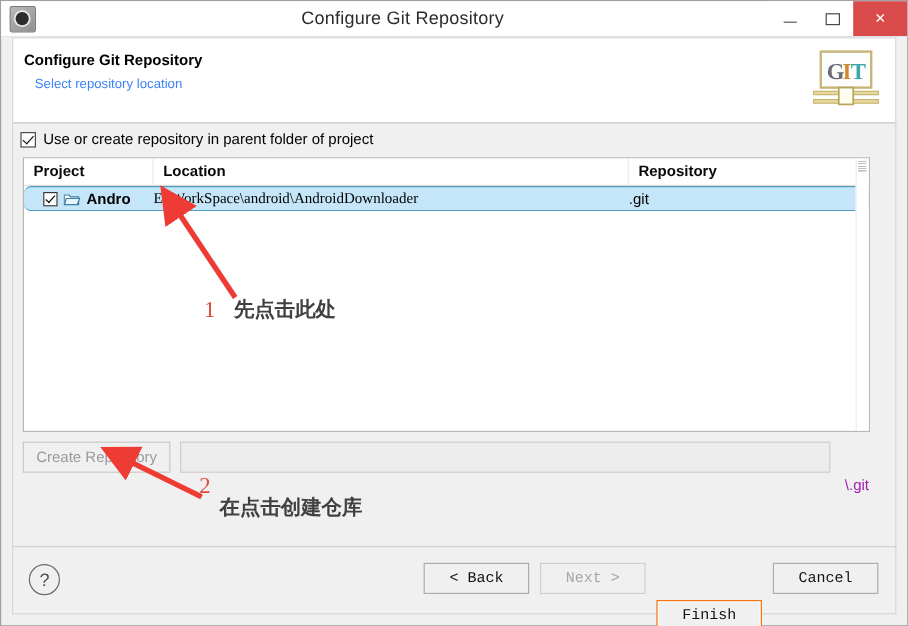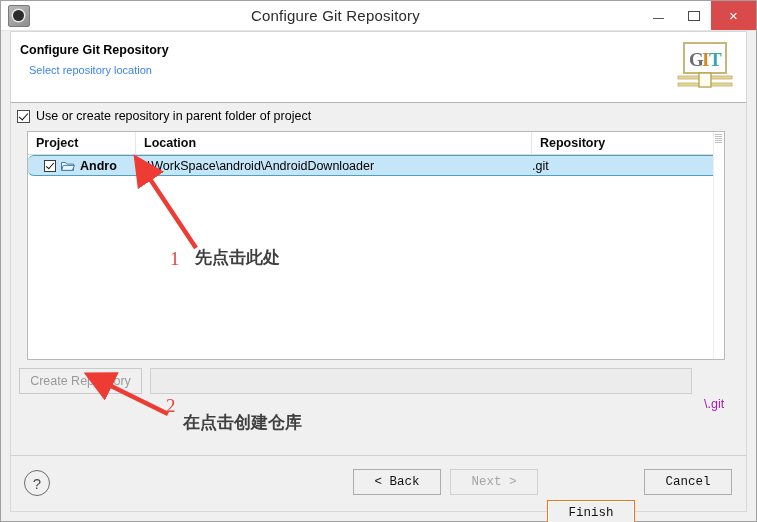--- a/index.html
+++ b/index.html
@@ -177,21 +177,20 @@
   
   .table-wrap {
     position: absolute;
     left: 8px; top: 28px;
     right: 21px;
     height: 229px;
     background: #ffffff;
     border: 1px solid #b8b8b8;
     box-sizing: border-box;
     overflow: hidden;
-    margin-left: 8px;
   }
   .thead {
     height: 23px;
     display: flex;
     background: #ffffff;
     border-bottom: 1px solid #dcdcdc;
     box-sizing: border-box;
   }
   .th {
     font-size: 12.5px;
@@ -223,21 +222,21 @@
   .td {
     font-size: 12.5px;
     color: #000;
     box-sizing: border-box;
     white-space: nowrap;
     overflow: hidden;
     display: flex;
     align-items: center;
   }
   .td.c0 { width: 108px; padding-left: 16px; gap: 5px; }
-  .td.c1 { width: 396px; }
+  .td.c1 { width: 396px; font-family: Liberation Serif, serif; }
   .td.c2 { flex: 1; }
   .row-cb {
     width: 12px; height: 12px;
     box-sizing: border-box;
     border: 1px solid #3a3a3a;
     background: #fff;
     position: relative;
     flex: none;
   }
   .row-cb.checked::after {

